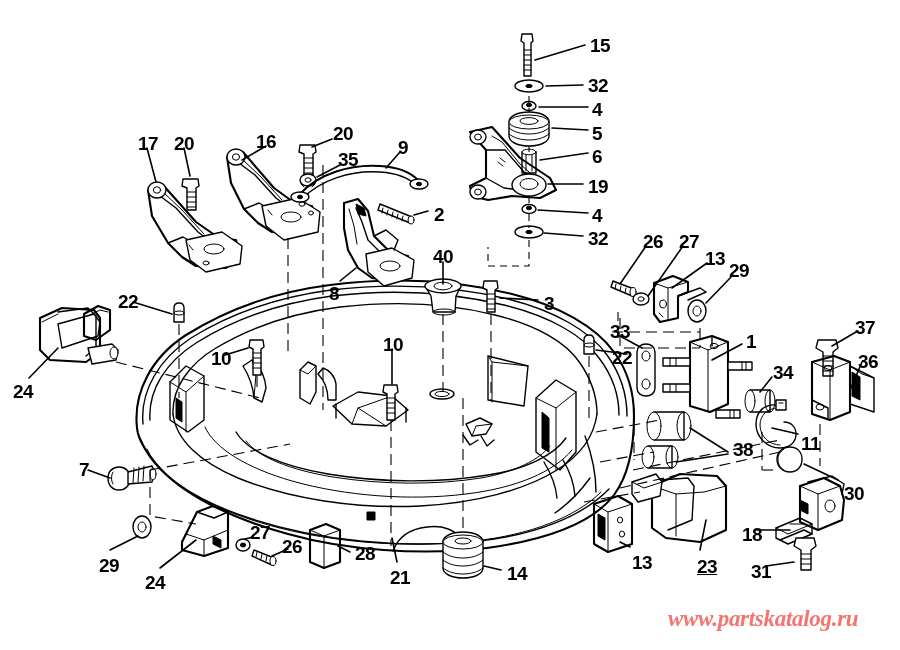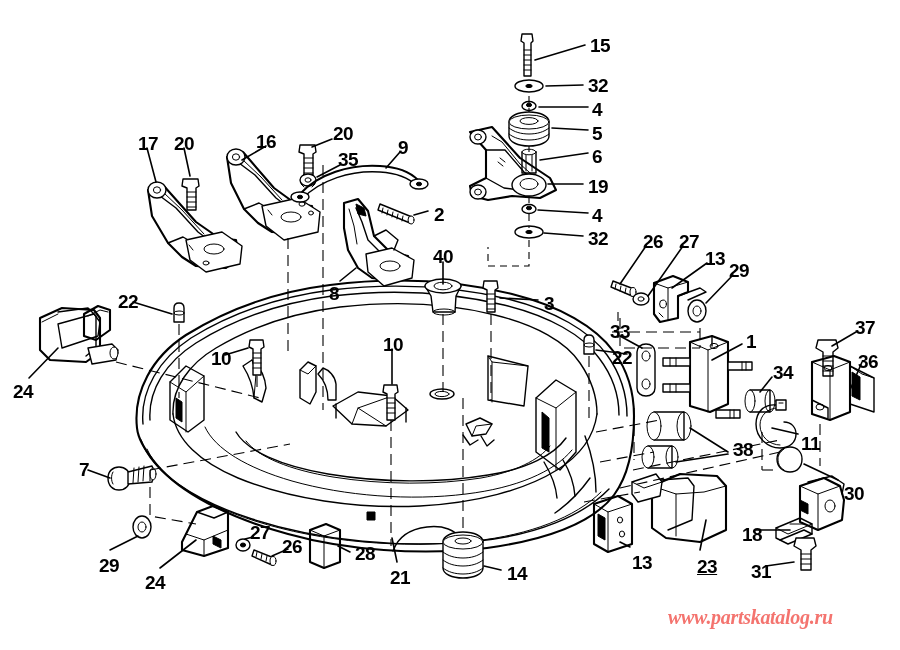--- a/index.html
+++ b/index.html
@@ -20,21 +20,21 @@
     white-space:nowrap;
     letter-spacing:-0.5px;
     user-select:none;
   }
   #watermark{
     position:absolute;
     left:668px;top:606px;
     font-family:"Liberation Serif", serif;
     font-style:italic;
     font-weight:bold;
-    font-size:20px;
+    font-size:23px;
     letter-spacing:-0.3px;
     color:#f4746f;
     white-space:nowrap;
     user-select:none;
   }
 </style>
 </head>
 <body>
 
 <div id="stage" style="background: rgb(255, 255, 255);">

